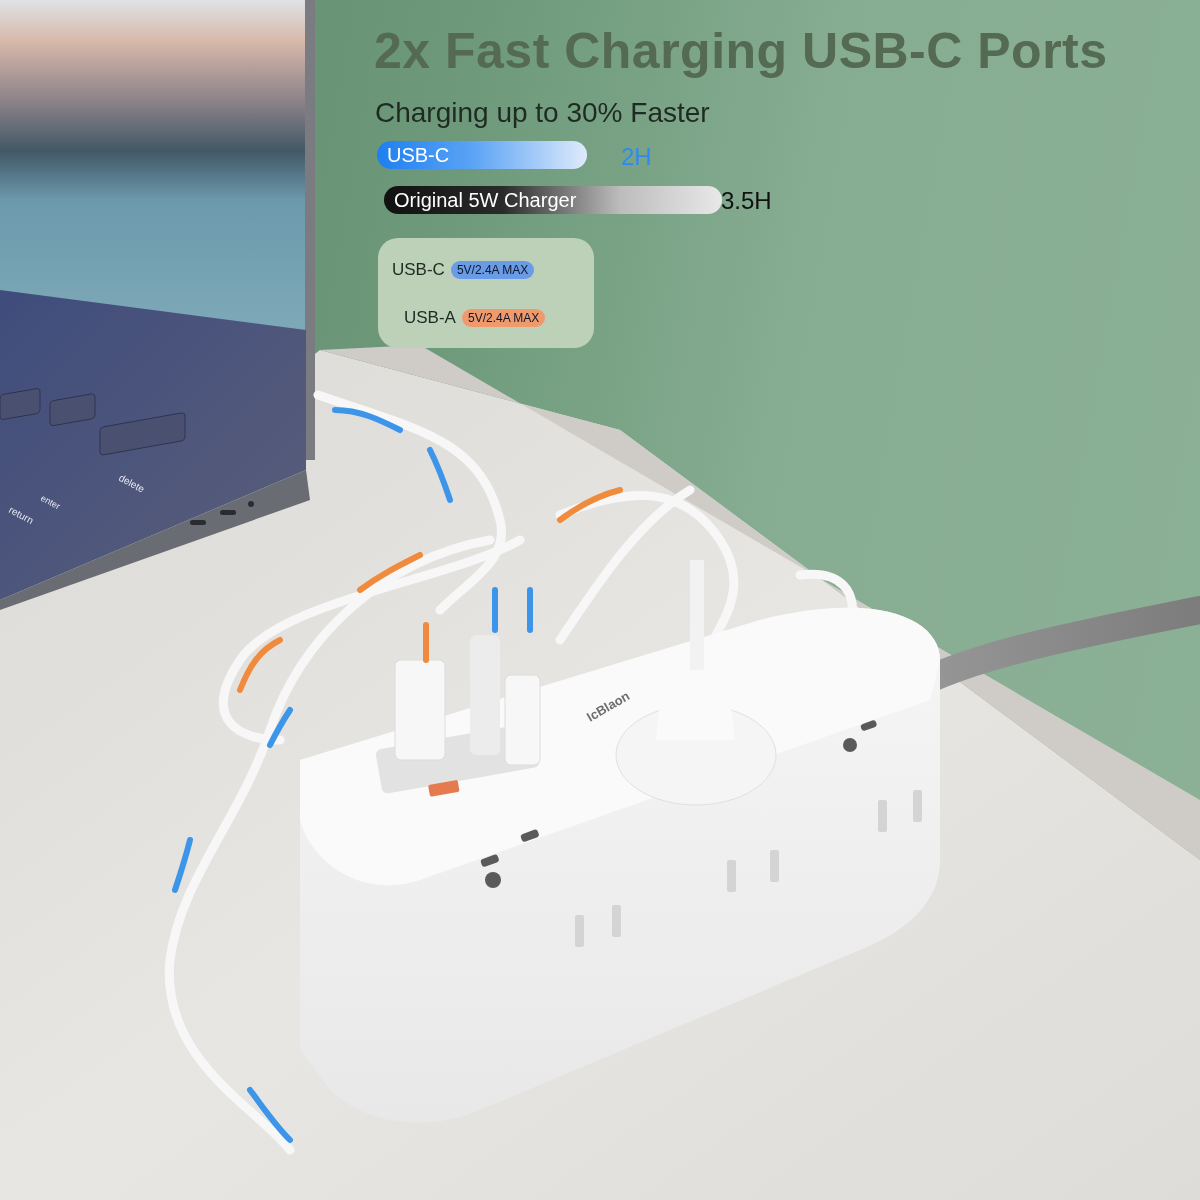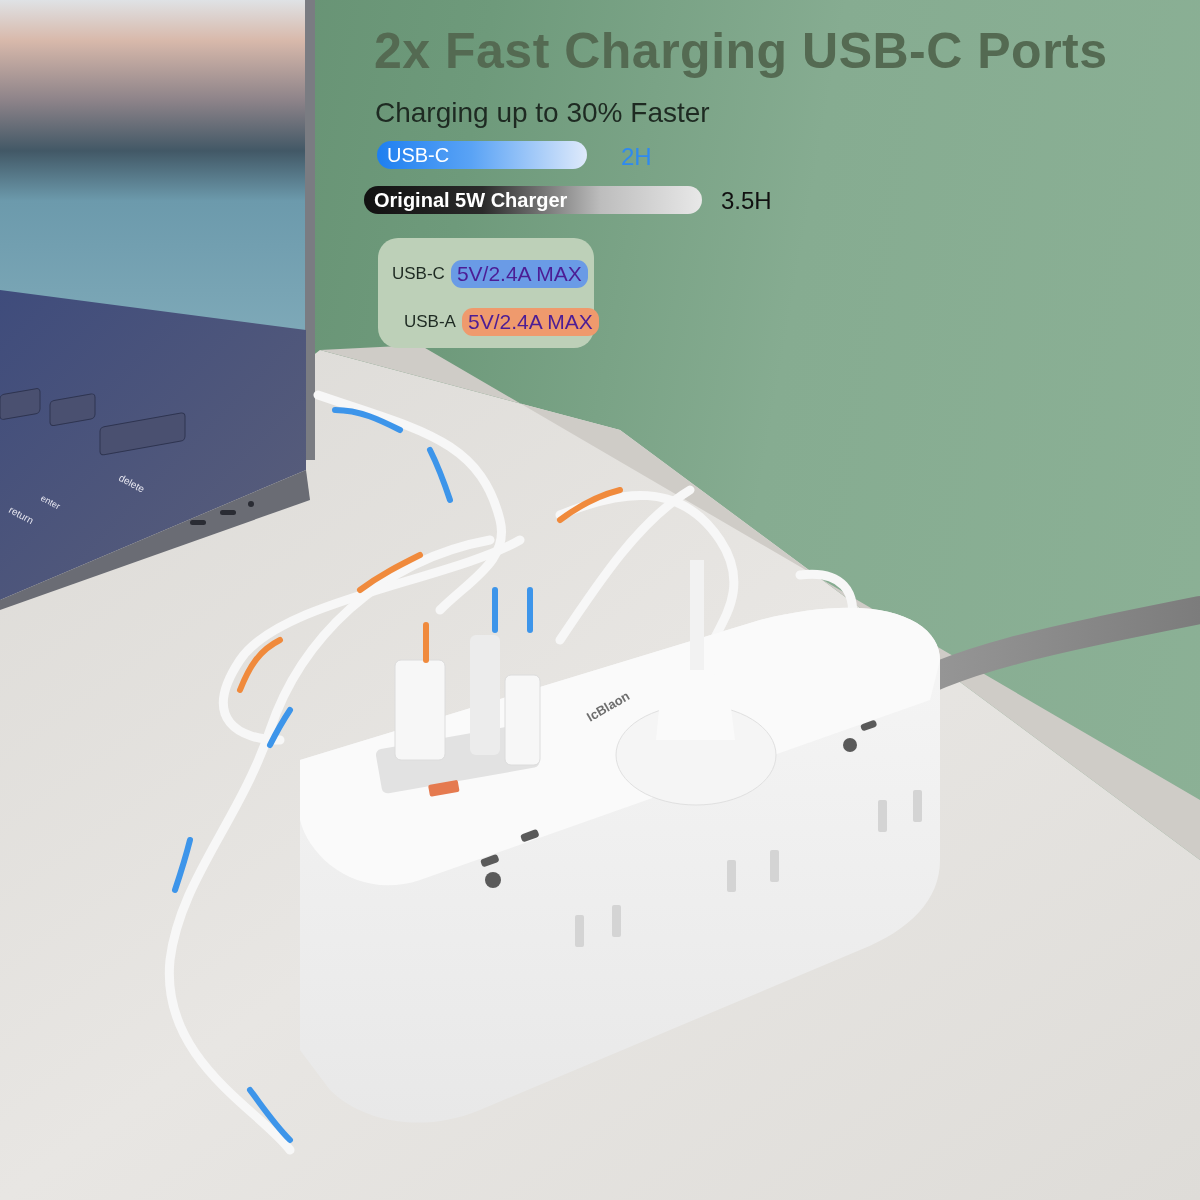--- a/index.html
+++ b/index.html
@@ -5,30 +5,30 @@
   html, body { margin: 0; padding: 0; }
   body { width: 1200px; height: 1200px; overflow: hidden; position: relative; font-family: "Liberation Sans", sans-serif; }
   .scene { position: absolute; inset: 0; overflow: hidden; }
   .wall { position: absolute; inset: 0; background: linear-gradient(100deg, #5f8a6c 0%, #6e9a7b 35%, #86ac91 60%, #8cb196 100%); }
   .desk { position: absolute; inset: 0; }
   .laptop { position: absolute; left: 0; top: 0; width: 330px; height: 610px; }
   .headline { position: absolute; left: 374px; top: 22px; font-size: 50px; font-weight: bold; color: #546a52; letter-spacing: 0.5px; white-space: nowrap; }
   .subhead { position: absolute; left: 375px; top: 97px; font-size: 28px; color: #1e2a22; white-space: nowrap; }
   .bar { position: absolute; height: 28px; border-radius: 14px; display: flex; align-items: center; padding-left: 10px; box-sizing: border-box; font-size: 20px; color: #ffffff; white-space: nowrap; }
   .bar-usbc { left: 377px; top: 141px; width: 210px; background: linear-gradient(90deg, #1e7ff0 0%, #5aa3f5 45%, #dfeafb 100%); }
-  .bar-orig { left: 364px; top: 186px; width: 338px; background: linear-gradient(90deg, #111111 0%, #2a2a2a 35%, #bdbdbd 70%, #e8e8e8 100%); font-weight: bold; }
+  .bar-orig { left: 384px; top: 186px; width: 338px; background: linear-gradient(90deg, #111111 0%, #2a2a2a 35%, #bdbdbd 70%, #e8e8e8 100%); }
   .bar-value { position: absolute; font-size: 24px; white-space: nowrap; }
   .val-usbc { left: 605px; top: 143px; color: #2f8af0; margin-left: 16px; }
   .val-orig { left: 721px; top: 187px; color: #111111; text-align: center; }
   .spec-card { position: absolute; left: 378px; top: 238px; width: 216px; height: 110px; border-radius: 20px; background: #bdd0b8; }
   .spec-row { position: absolute; left: 14px; display: flex; align-items: center; gap: 6px; white-space: nowrap; }
   .spec-row.r1 { top: 22px; }
   .spec-row.r2 { top: 70px; margin-left: 12px; }
   .spec-label { font-size: 17px; color: #1e2a22; }
-  .spec-pill { font-size: 21px; color: #4c1d95; padding: 2px 6px; border-radius: 11px; }
+  .spec-pill { font-size: 12px; color: #0f172a; padding: 2px 6px; border-radius: 11px; }
   .pill-blue { background: #6a9be6; }
   .pill-orange { background: #ef9a6d; }
   .product { position: absolute; left: 0; top: 0; width: 1200px; height: 1200px; }
 </style>
 </head>
 <body>
 
 <div class="scene">
   <div class="wall"></div>
 

